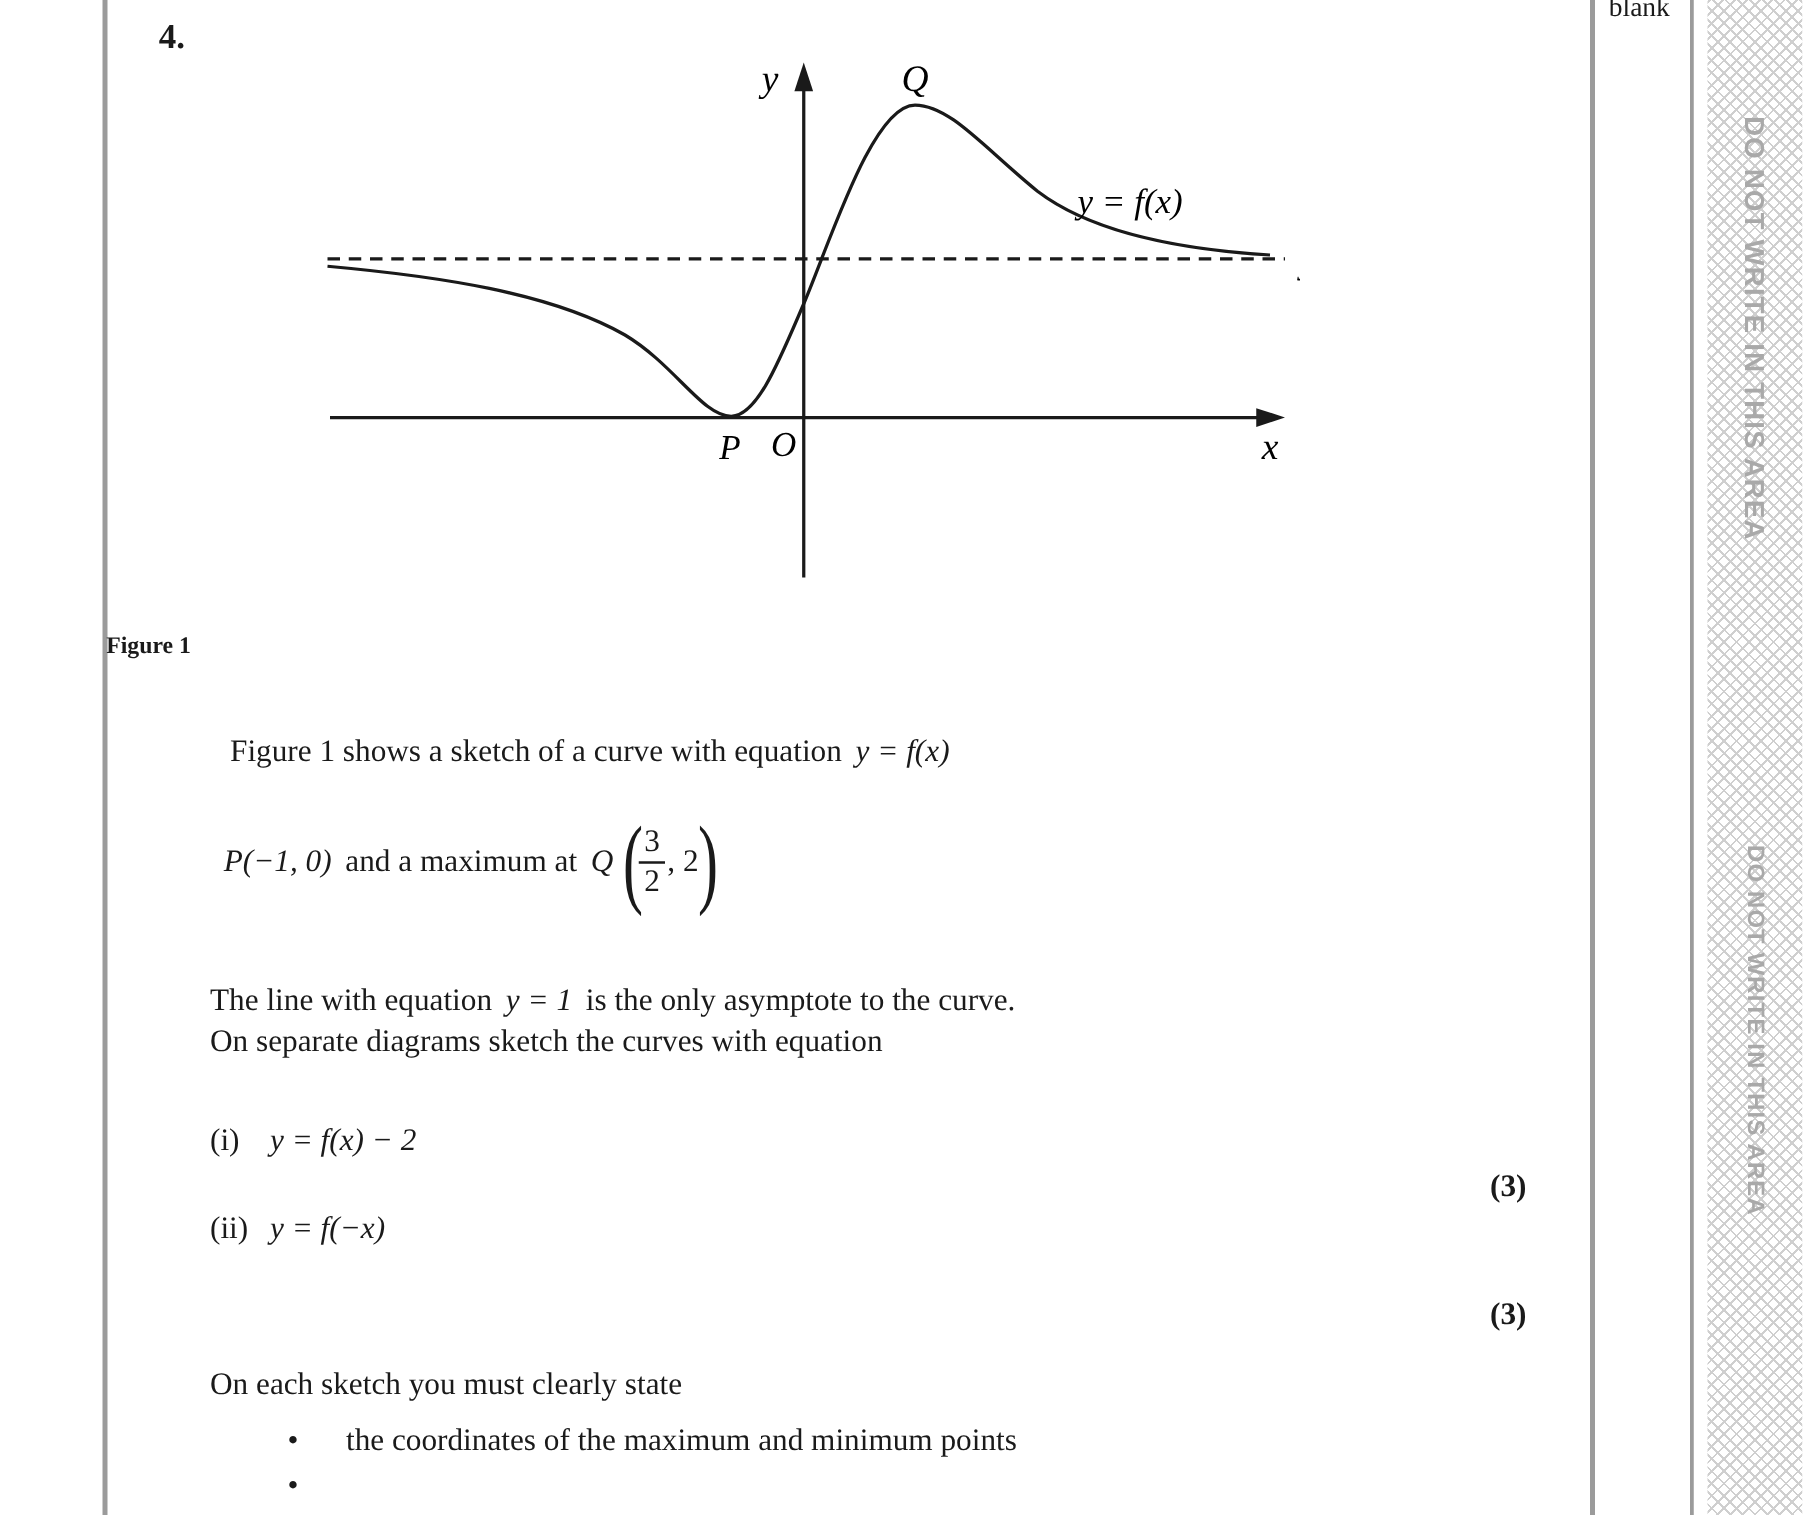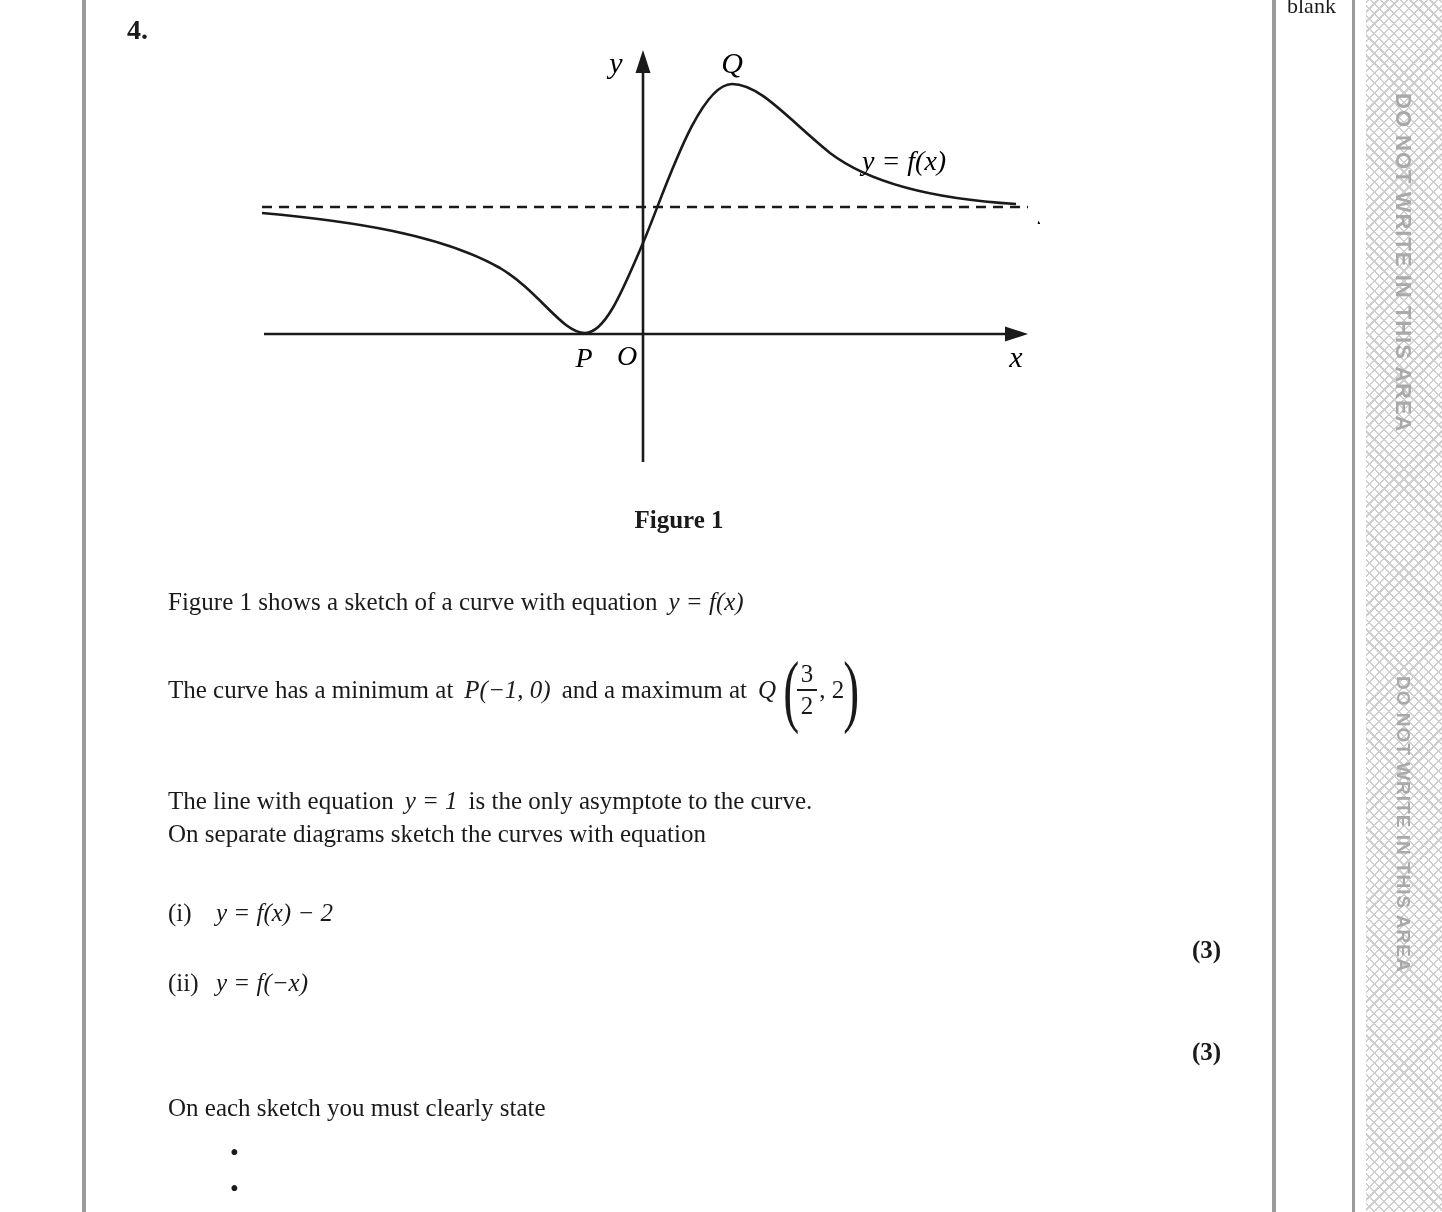--- a/index.html
+++ b/index.html
@@ -17,22 +17,22 @@
   }
   .margin-text{
     position:absolute;
     writing-mode:vertical-rl;text-orientation:mixed;
     font-family:"Liberation Sans", sans-serif;font-weight:bold;
     color:#a9a9a9;letter-spacing:1px;white-space:nowrap;
   }
   .blank-label{position:absolute;left:1287px;top:-7px;font-size:22px;}
   .qnum{position:absolute;left:127px;top:14px;font-size:28px;font-weight:bold;}
   .fig-svg{position:absolute;left:250px;top:40px;}
-  .caption{position:absolute;left:85px;top:506px;width:1188px;text-align:center;
-           font-size:25px;font-weight:bold;}
+  .caption{position:absolute;left:85px;top:506px;width:1188px;
+           font-size:19px;font-weight:bold;}
   .para{position:absolute;left:168px;font-size:25px;white-space:nowrap;}
   .math{font-style:italic;}
   .gap-l{margin-left:11px;}
   .minmax-row{display:flex;align-items:center;}
   .qfrac{display:inline-flex;align-items:center;font-style:italic;}
   .paren{display:inline-block;font-size:80px;font-style:normal;font-weight:normal;
          line-height:0.85;transform:scaleX(0.6);}
   .lparen{margin-left:2px;margin-right:-8px;}
   .rparen{margin-left:-6px;}
   .frac{display:inline-flex;flex-direction:column;align-items:center;
@@ -83,26 +83,25 @@
   <text x="732" y="73" font-size="30" font-style="italic" text-anchor="middle">Q</text>
   <text x="1016" y="367" font-size="30" font-style="italic" text-anchor="middle">x</text>
   <text x="627" y="365" font-size="28" font-style="italic" text-anchor="middle">O</text>
   <text x="584" y="367" font-size="28" font-style="italic" text-anchor="middle">P</text>
   <text x="862" y="170" font-size="28" font-style="italic">y = f(x)</text>
   <text x="1040" y="218" font-size="28" font-style="italic">y = 1</text>
 </svg>
 
 <div class="caption">Figure 1</div>
 
-<div class="para" style="top:588px;">
+<div class="para" style="top:588px;margin-left:16px;">
   <span>Figure 1 shows a sketch of a curve with equation</span><span class="math gap-l">y = f(x)</span>
 </div>
 
 <div class="para minmax-row" style="top:648px;height:84px;">
-  <span>The curve has a minimum at</span>
   <span class="math gap-l">P(−1, 0)</span>
   <span class="gap-l">and a maximum at</span>
   <span class="qfrac gap-l">
     <span>Q</span>
       <span class="paren lparen">(</span>
       <span class="frac">
         <span class="num">3</span>
         <span class="den">2</span>
       </span>
       <span class="after-frac">, 2</span>
@@ -125,16 +124,17 @@
 <div class="para math part-row" style="top:969px;">
   <span class="part-label">(ii)</span>
   <span>y = f(−x)</span>
 </div>
 <div class="marks" style="top:1038px;">(3)</div>
 
 <div class="para" style="top:1094px;">On each sketch you must clearly state</div>
 
 <div class="para bullet-row" style="top:1139px;">
   <span class="dot">•</span>
+  <span>the coordinates of the maximum and minimum points</span>
 </div>
 <div class="para bullet-row" style="top:1175px;">
   <span class="dot">•</span>
 </div>
 
 </body></html>

